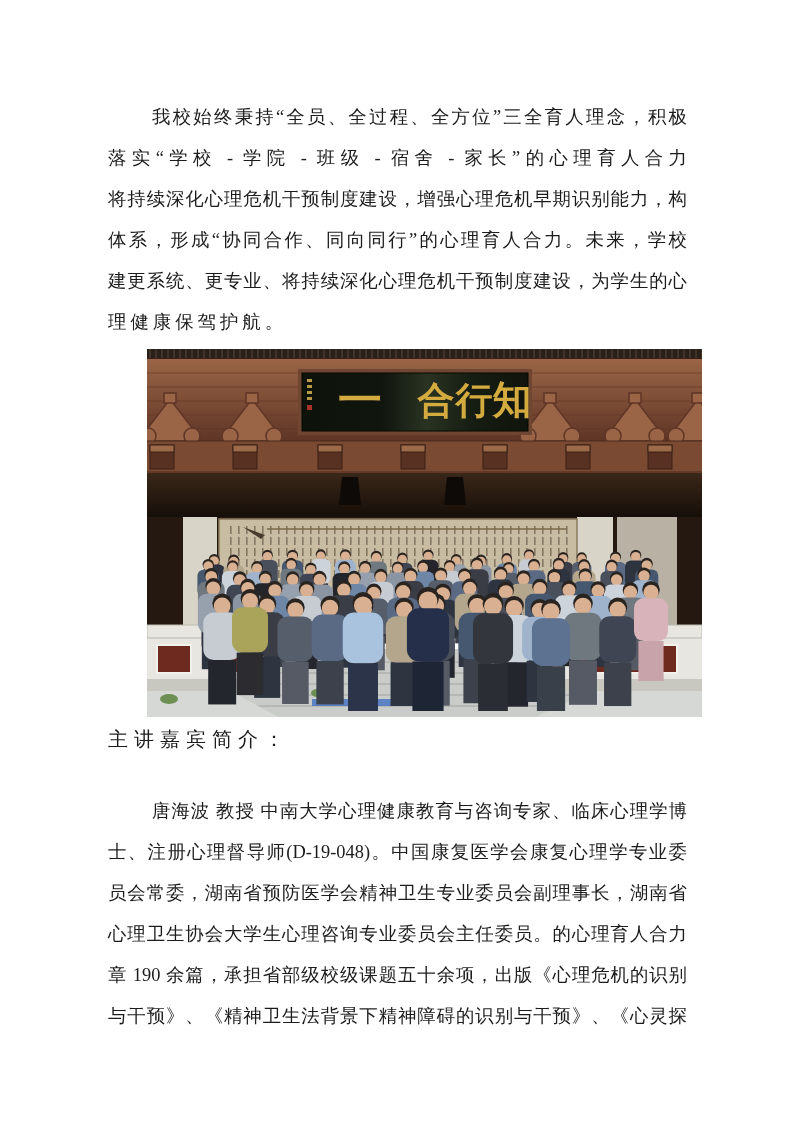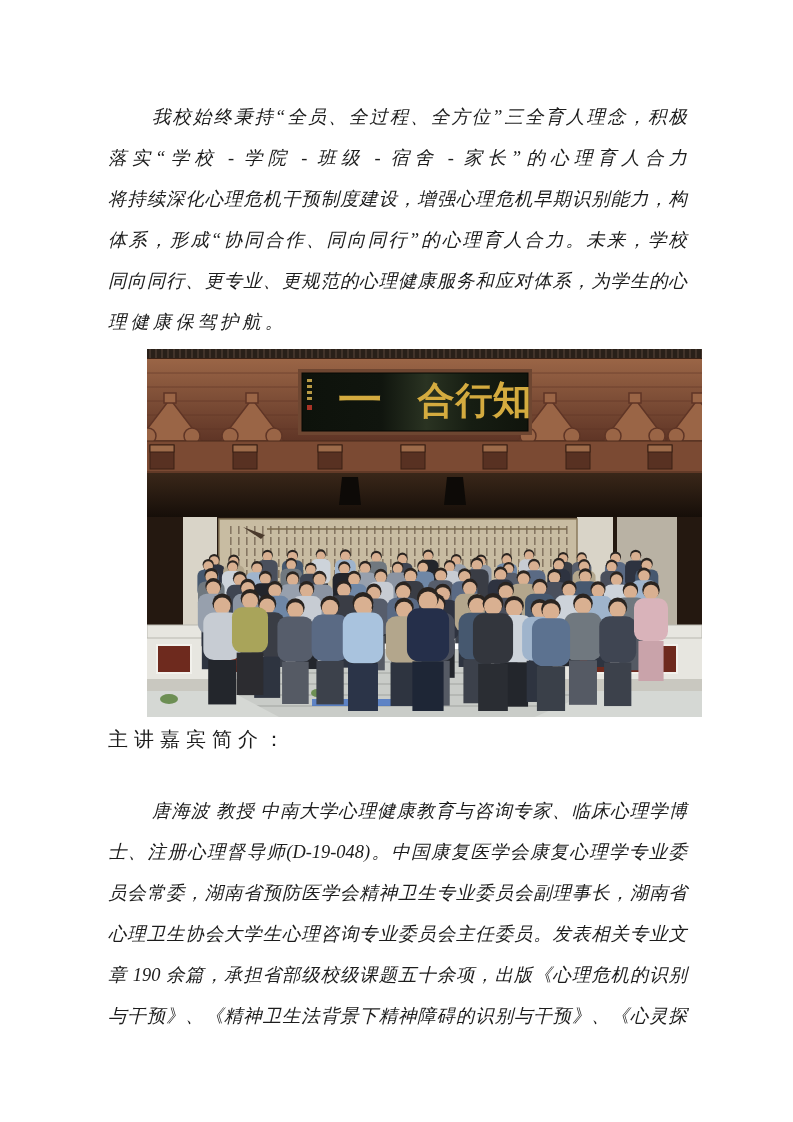--- a/index.html
+++ b/index.html
@@ -1,39 +1,39 @@
 <!DOCTYPE html>
 <html style="--tile: #292019; --tile-line: #41332a; --wood: #8a5a3e; --wood-mid: #9a6546; --wood-dark: #5f3526; --wood-deep: #3a2115; --block: #583122; --block-top: #9d6b4a; --shadow-top: #3a2719; --shadow-bot: #140d08; --interior: #241810; --panel: #c8bca2; --panel-ink: #5a4a38; --pillar: #d9d4c8; --gold: #d4ab3f; --gold-dim: #b89a45; --seal-red: #a83326; --plaque-frame: #6e4631; --stone: #e7e6e0; --stone-shade: #c9c8c0; --opening: #6e2a1e; --step: #c9ccc8; --step-line: #aeb2ae; --ramp: #d5d8d4; --mat-blue: #3a6bc4; --green: #6d8f54;"><head>
 <meta charset="utf-8">
 <style>
   html,body{margin:0;padding:0;background:#fff;}
   body{width:793px;height:1122px;position:relative;overflow:hidden;
        font-family:"Liberation Serif","DejaVu Serif",serif;color:#1c1c1c;}
-  .para{position:absolute;left:108px;width:579px;font-style:italic;}
+  .para{position:absolute;left:108px;width:579px;}
   .line{height:41px;line-height:41px;font-size:18.4px;
         text-align:justify;text-align-last:justify;white-space:normal;}
   .line.indent{text-indent:44px;}
   .line.plain{text-align:left;text-align-last:left;letter-spacing:4px;}
   .heading{position:absolute;left:108px;top:719px;width:579px;height:41px;
            line-height:41px;font-size:20px;letter-spacing:6px;}
   .photo{position:absolute;left:147px;top:349px;width:555px;height:368px;}
   .photo svg{display:block;width:100%;height:100%;}
   .plaque-char{font-family:"DejaVu Serif","Liberation Serif",serif;font-weight:bold;}
 </style>
 </head>
 <body>
 
 <div>
 
   <div class="para" style="top:97px">
     <div class="line indent">我校始终秉持“全员、全过程、全方位”三全育人理念，积极</div>
     <div class="line">落实“学校 - 学院 - 班级 - 宿舍 - 家长”的心理育人合力</div>
     <div class="line">将持续深化心理危机干预制度建设，增强心理危机早期识别能力，构</div>
     <div class="line">体系，形成“协同合作、同向同行”的心理育人合力。未来，学校</div>
-    <div class="line">同向同行、更专业、更规范的心理健康服务和应对体系，为学生的心</div>
+    <div class="line">建更系统、更专业、将持续深化心理危机干预制度建设，为学生的心</div>
     <div class="line plain">理健康保驾护航。</div>
   </div>
 
   <div class="photo">
     <svg viewBox="0 0 555 368" preserveAspectRatio="none">
       <defs>
         <pattern id="tilep" width="6" height="10" patternUnits="userSpaceOnUse">
           <rect width="6" height="10" style="fill:var(--tile)"></rect>
           <rect x="2" width="2" height="10" style="fill:var(--tile-line)"></rect>
         </pattern>
@@ -712,18 +712,18 @@
       </g>
     </svg>
   </div>
 
   <div class="heading">主讲嘉宾简介：</div>
 
   <div class="para" style="top:791px">
     <div class="line indent">唐海波 教授 中南大学心理健康教育与咨询专家、临床心理学博</div>
     <div class="line">士、注册心理督导师(D-19-048)。中国康复医学会康复心理学专业委</div>
     <div class="line">员会常委，湖南省预防医学会精神卫生专业委员会副理事长，湖南省</div>
-    <div class="line">心理卫生协会大学生心理咨询专业委员会主任委员。发表相关专业文</div>
+    <div class="line">心理卫生协会大学生心理咨询专业委员会主任委员。的心理育人合力</div>
     <div class="line">章 190 余篇，承担省部级校级课题五十余项，出版《心理危机的识别</div>
     <div class="line">与干预》、《精神卫生法背景下精神障碍的识别与干预》、《心灵探</div>
   </div>
 
 </div>
 
 </body></html>

